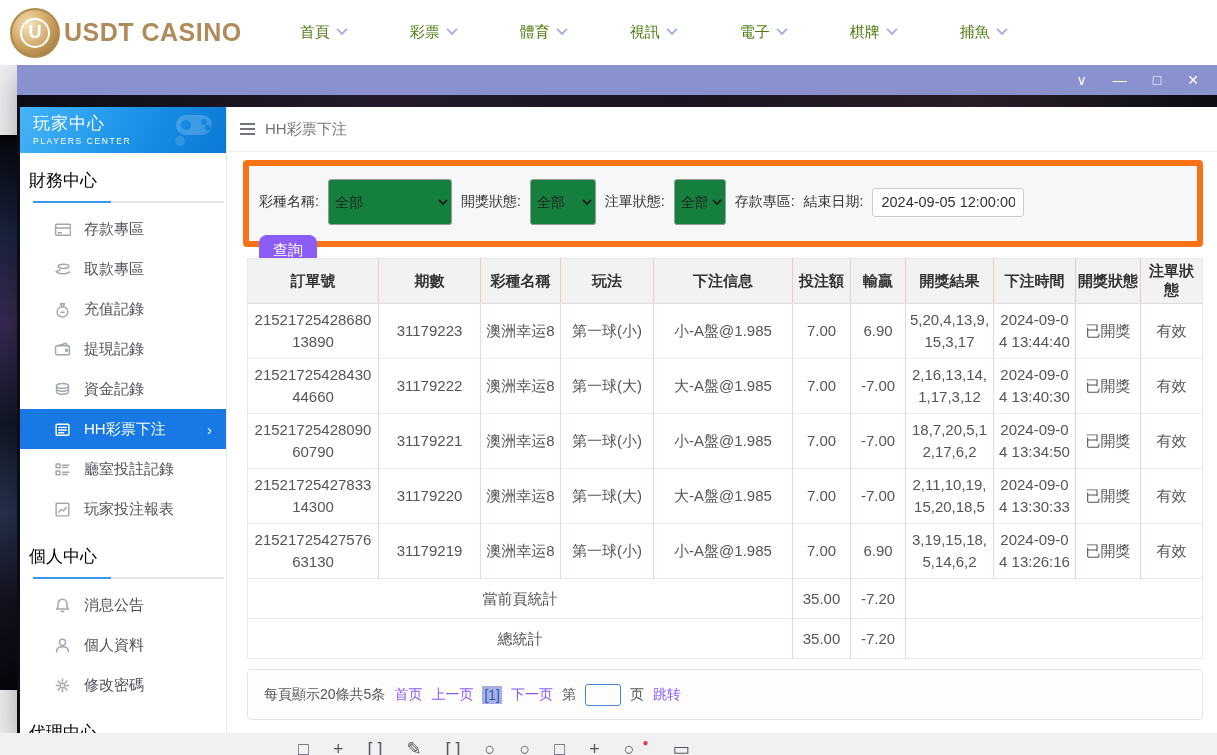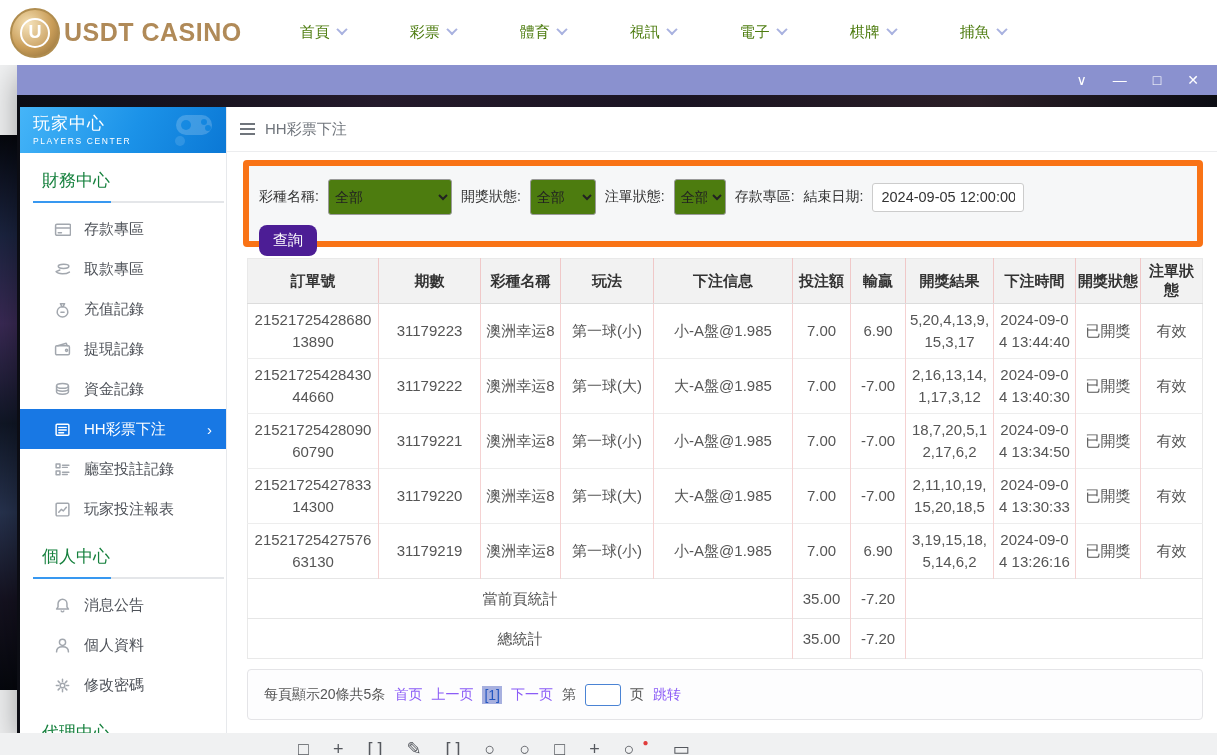--- a/index.html
+++ b/index.html
@@ -41,45 +41,45 @@
     background:linear-gradient(90deg,#0c0d14,#241a2b 30%,#1a1422 55%,#2a1e26 80%,#0c0d14); }
   .content { position:absolute; left:3px; top:12px; right:0; bottom:0; background:#fff; display:flex; overflow:hidden; }
 
   
   .sidebar { width:207px; background:#fff; border-right:1px solid #e7e9ec; overflow:hidden; }
   .sidebar-header { height:46px; background:linear-gradient(115deg,#45b5f8 0%,#1b92e8 55%,#0b78d5 100%);
     color:#fff; padding:5px 12px 0 13px; position:relative; }
   .sidebar-header .t { font-size:17px; letter-spacing:1px; }
   .sidebar-header .s { font-size:8.5px; letter-spacing:1.6px; margin-top:1px; }
   .gamepad { position:absolute; right:6px; top:4px; opacity:.35; }
-  .side-section-title { font-size:17px; color:#15803d; padding:16px 0 9px 22px; }
+  .side-section-title { font-size:17px; color:#000000; padding:16px 0 9px 9px; }
   .side-underline { height:2px; margin:0 2px 6px 13px; background:#e4e6e9; position:relative; }
   .side-underline::before { content:""; position:absolute; left:0; top:0; height:2px; width:41%; background:#3898f0; }
   .side-item { height:40px; display:flex; align-items:center; padding-left:34px; gap:13px;
     font-size:15px; color:#4e5259; cursor:pointer; position:relative; }
   .side-item svg { flex:0 0 auto; }
   .side-item.active { background:#1878e4; color:#fff; }
   .side-item.active .arrow { position:absolute; right:14px; color:#fff; font-size:15px; }
 
   
   .main { flex:1; display:flex; flex-direction:column; background:#fff; overflow:hidden; }
   .main-header { height:45px; border-bottom:1px solid #ecedef; display:flex; align-items:center; gap:10px; padding-left:13px; }
   .hamburger { width:15px; display:flex; flex-direction:column; gap:3px; }
   .hamburger i { height:2px; background:#70757c; }
   .main-title { font-size:15px; color:#70757c; }
 
   .filter-panel { margin:8px 14px 0 16px; height:87px; background:#f6f7f8; border:6px solid #f97316; border-radius:4px; }
   .filter-row { display:flex; align-items:center; gap:9px; padding:13px 0 0 10px; font-size:14px; color:#333; }
   .filter-row label { white-space:nowrap; }
-  select { height:36px; border:1px solid #9a9a9a; border-radius:3px; background:#4d7c0f; font-size:14px;
+  select { height:46px; border:1px solid #9a9a9a; border-radius:3px; background:#15803d; font-size:14px;
     font-family:inherit; color:#222; padding:0 2px; }
   .sel-lottery { width:124px; } .sel-draw { width:66px; } .sel-order { width:52px; }
   .date-input { width:152px; height:29px; border:1px solid #ccc; border-radius:3px; font-size:14.5px;
     font-family:inherit; color:#333; padding:0 8px; background:#fff; }
-  .btn-search { margin:10px 0 0 10px; background:#4c1d95; color:#fff; border:none; border-radius:8px;
+  .btn-search { margin:10px 0 0 10px; background:#8b5cf6; color:#fff; border:none; border-radius:8px;
     font-size:15px; font-family:inherit; padding:6px 14px; cursor:pointer; }
 
   
   .bet-table { margin:11px 14px 0 20px; border-collapse:collapse; table-layout:fixed; width:956px;
     border:1px solid #e9e9e9; }
   .bet-table th { height:45px; background:#f2f2f2; font-size:15px; color:#333; font-weight:bold;
     border-left:1px solid #f0c8c8; border-bottom:1px solid #dcdcdc; padding:0 2px; }
   .bet-table th:first-child { border-left:none; }
   .bet-table td { height:55px; text-align:center; font-size:15px; color:#555; line-height:1.45;
     border-left:1px solid #f5d2d2; border-top:1px solid #ededed; padding:0 3px; word-break:break-all; }

